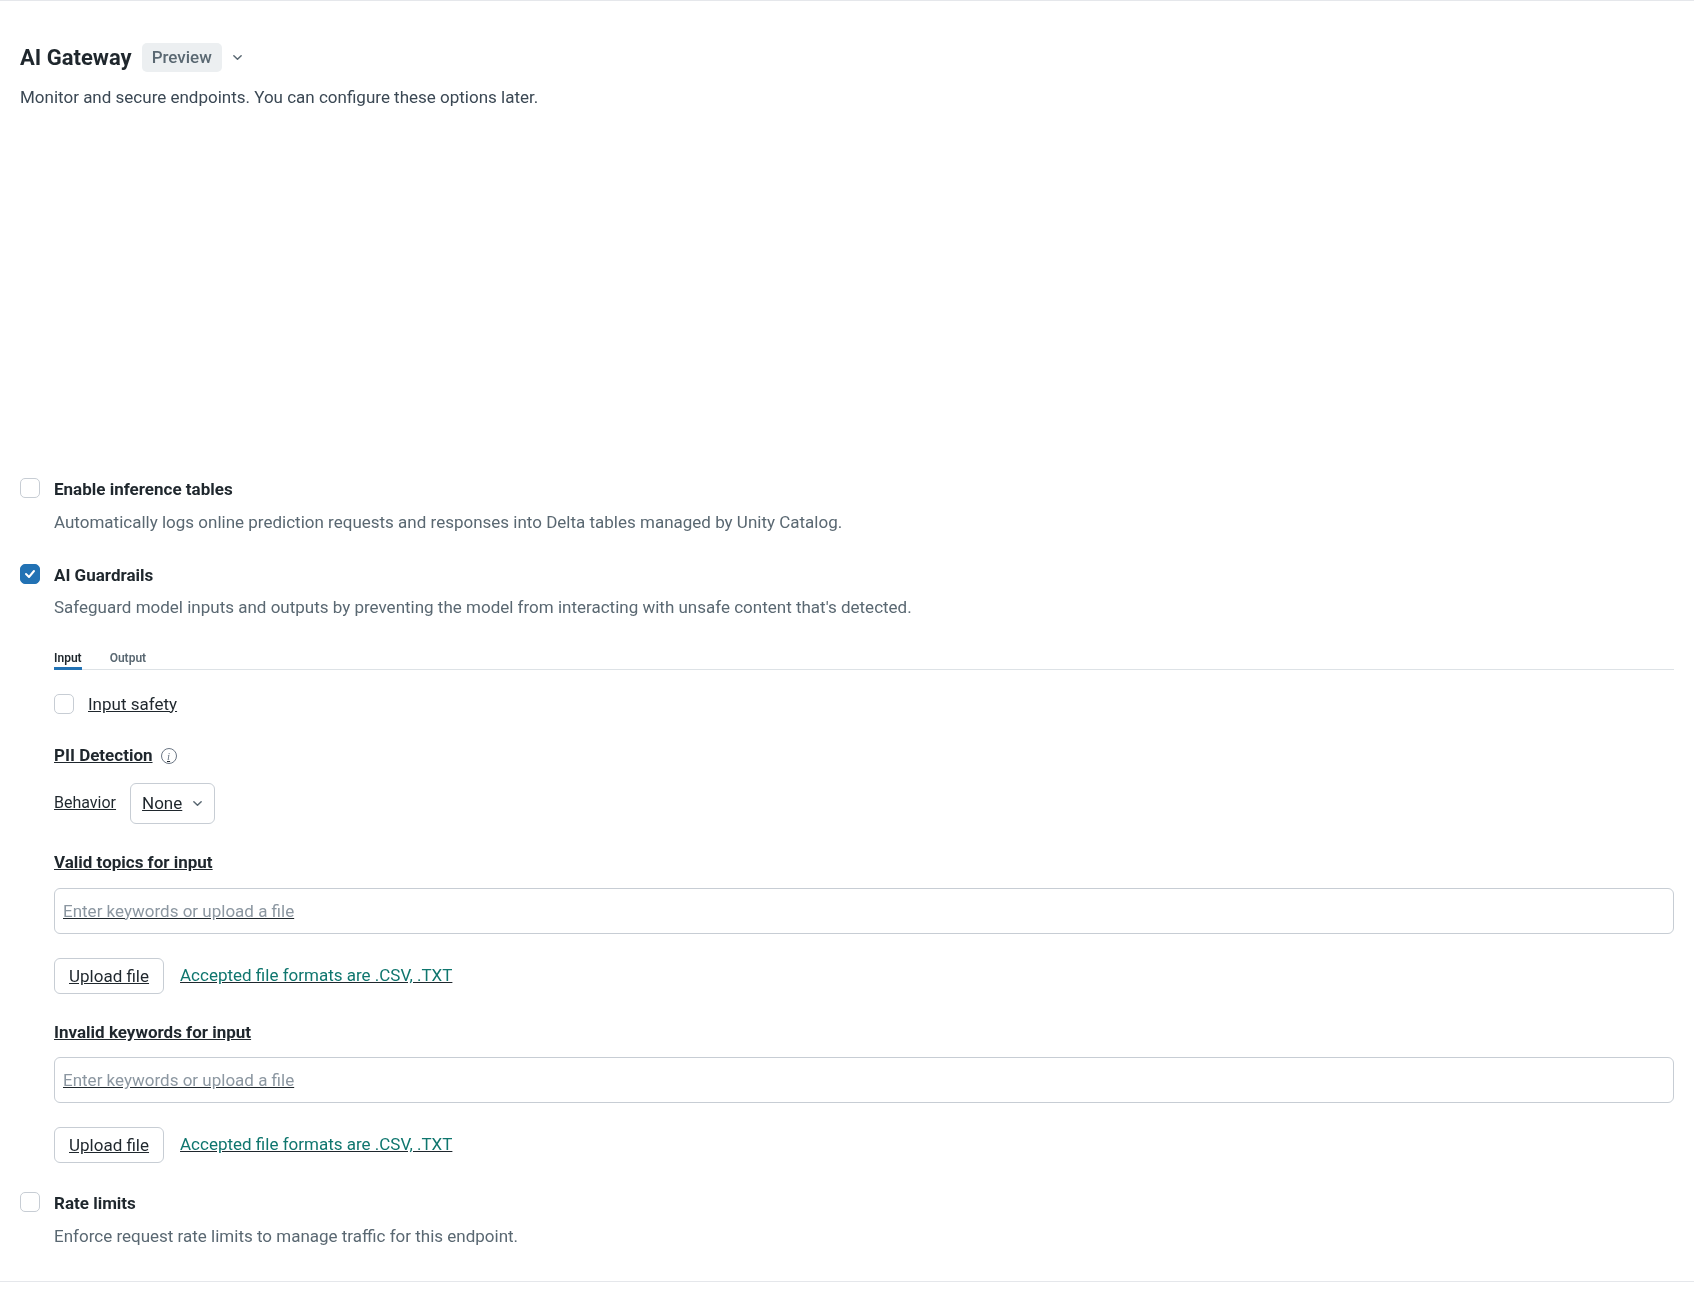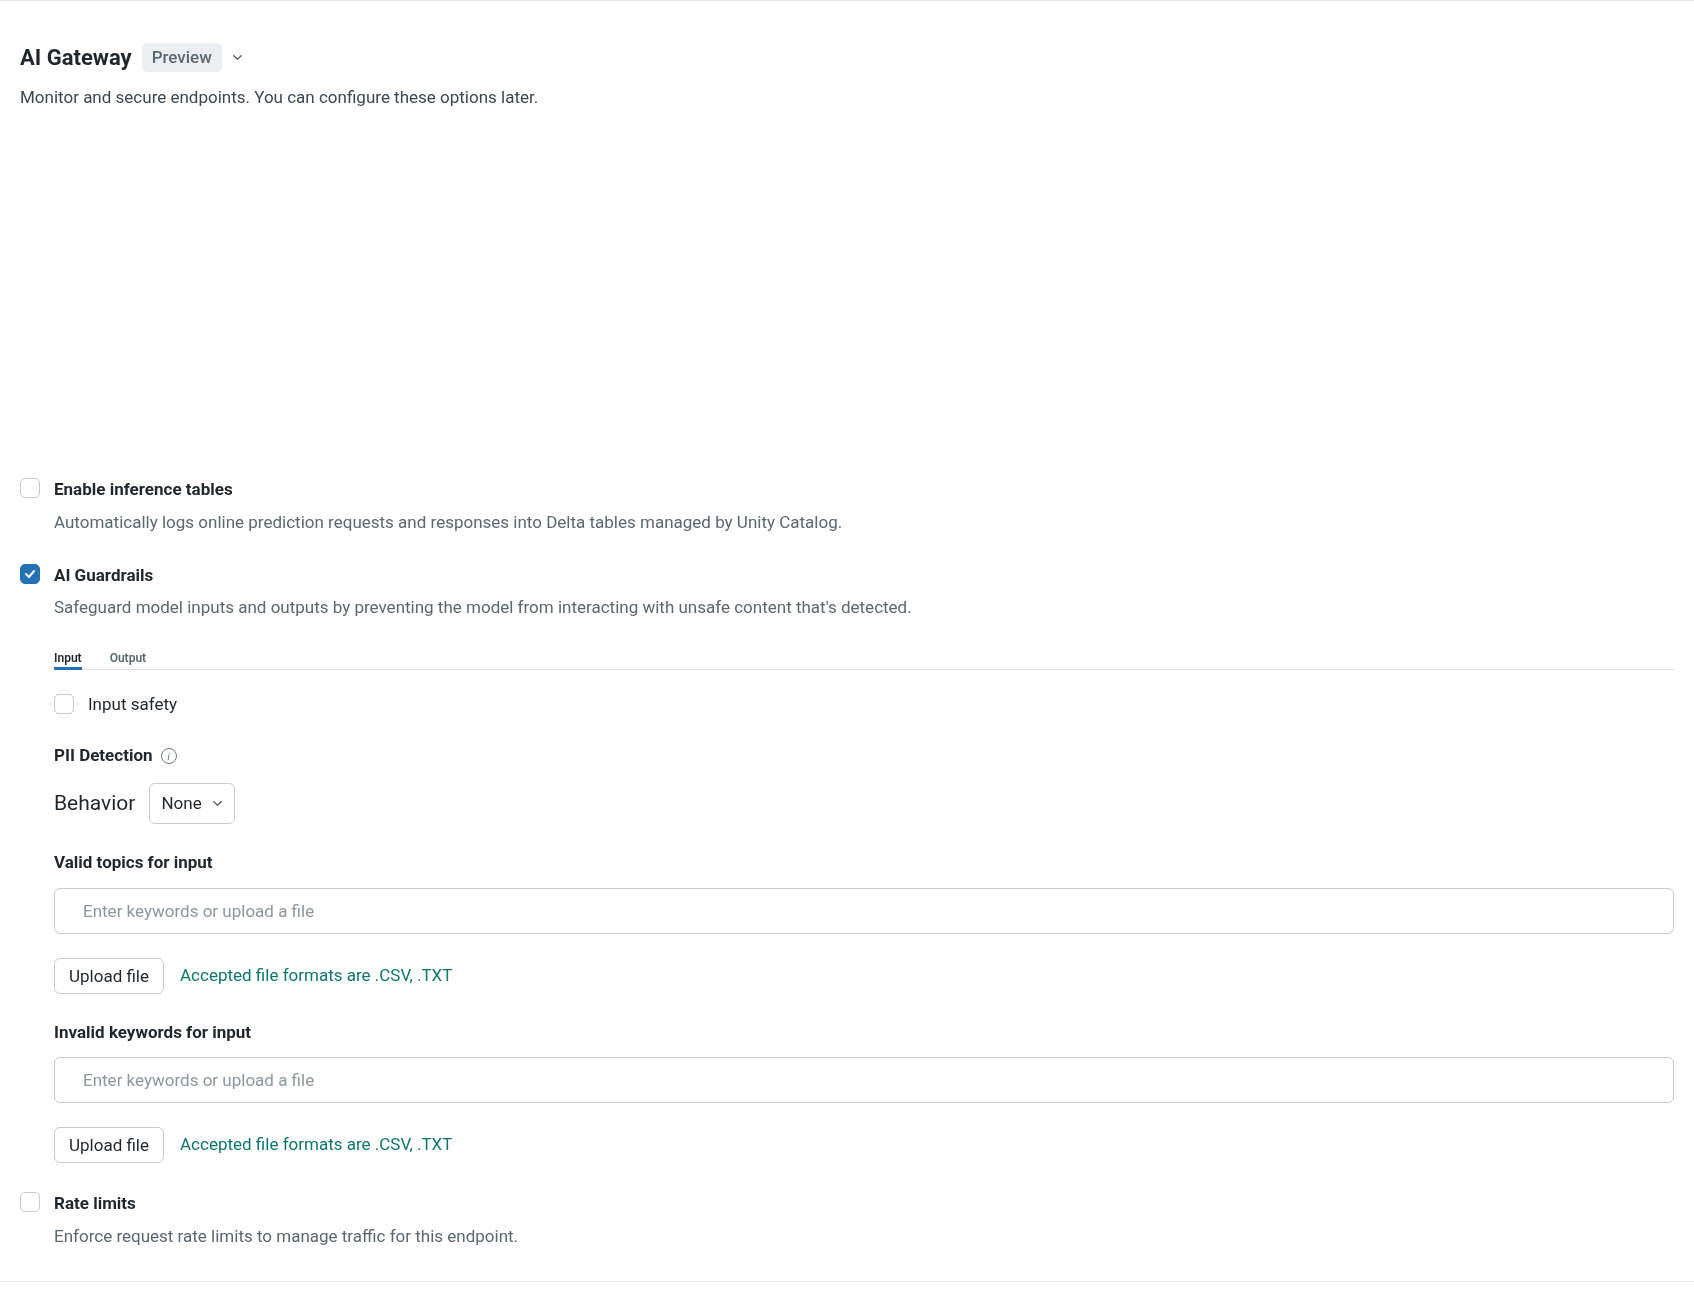--- a/index.html
+++ b/index.html
@@ -117,20 +117,21 @@
     }
     .tab.active {
       color: #1f272d;
       border-bottom: 3px solid #2272b4;
     }
     .guardrails-body {
       padding-top: 22px;
       display: flex;
       flex-direction: column;
       gap: 26px;
+      text-decoration: underline;
     }
     .checkbox-inline {
       display: flex;
       align-items: center;
       gap: 14px;
     }
     .checkbox-small {
       width: 20px;
       height: 20px;
       border: 1.5px solid #c7cdd4;
@@ -160,21 +161,21 @@
       font-style: italic;
       font-family: Georgia, serif;
     }
     .behavior-row {
       display: flex;
       align-items: center;
       gap: 14px;
       margin-top: 14px;
     }
     .behavior-label {
-      font-size: 21px;
+      font-size: 16px;
       color: #1f272d;
     }
     .select {
       display: flex;
       align-items: center;
       gap: 10px;
       border: 1px solid #c7cdd4;
       border-radius: 6px;
       padding: 7px 11px;
       cursor: pointer;
@@ -183,21 +184,21 @@
       background: #fff;
     }
     .chevron-down {
       width: 11px;
       height: 11px;
     }
     .text-input {
       width: 100%;
       border: 1px solid #c7cdd4;
       border-radius: 6px;
-      padding: 12px 28px;
+      padding: 12px 8px;
       font-size: 17px;
       color: #1f272d;
       background: #fff;
       font-family: inherit;
     }
     .text-input::placeholder {
       color: #8c97a1;
     }
     .upload-row {
       display: flex;

